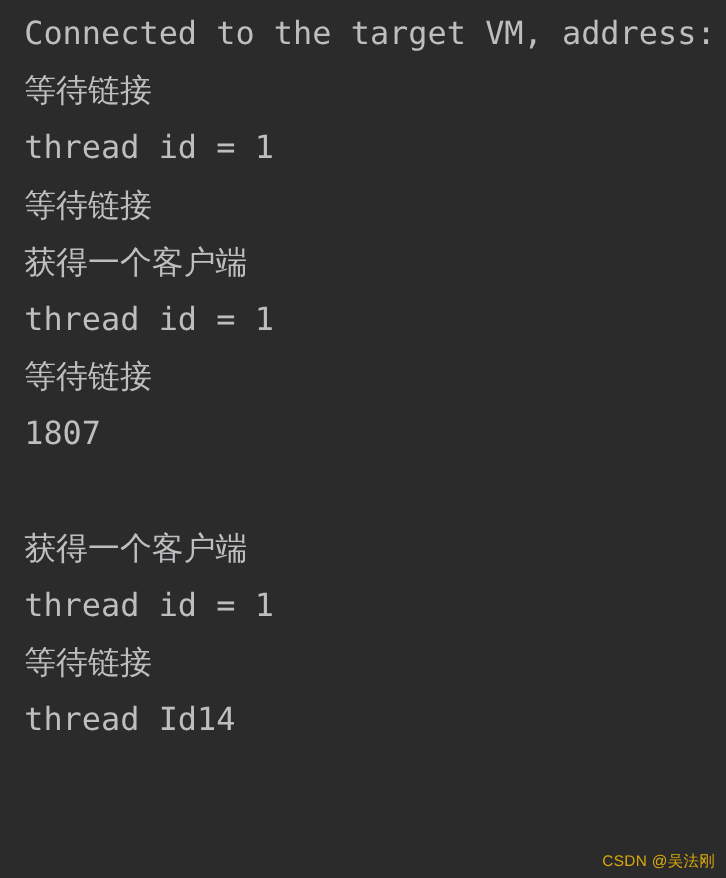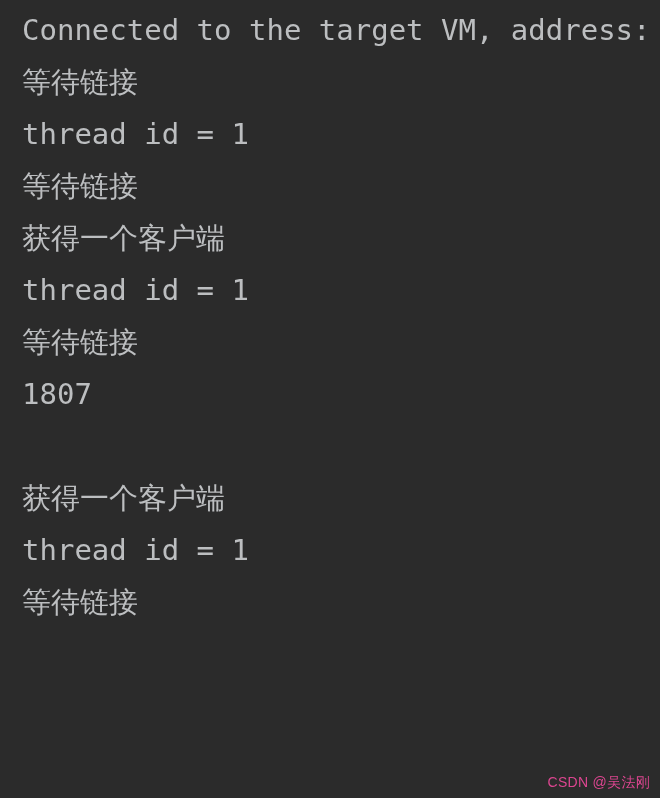--- a/index.html
+++ b/index.html
@@ -42,21 +42,21 @@
   .console-line.blank {
     height: 52px;
   }
 
   #watermark {
     position: absolute;
     right: 10px;
     bottom: 6px;
     font-family: "Liberation Sans", "DejaVu Sans", sans-serif;
     font-size: 14px;
-    color: #ec4899;
+    color: #eab308;
     letter-spacing: 0.3px;
     white-space: nowrap;
     opacity: 0.92;
   }
 </style>
 </head>
 <body>
 
 <div id="console-window">
 
@@ -66,17 +66,18 @@
       <div class="console-line">thread id = 1</div>
       <div class="console-line">等待链接</div>
       <div class="console-line">获得一个客户端</div>
       <div class="console-line">thread id = 1</div>
       <div class="console-line">等待链接</div>
       <div class="console-line">1807</div>
       <div class="console-line blank"></div>
       <div class="console-line">获得一个客户端</div>
       <div class="console-line">thread id = 1</div>
       <div class="console-line">等待链接</div>
+      <div class="console-line">thread Id14</div>
     </div>
 
   <div id="watermark">CSDN @吴法刚</div>
 
 </div>
 
 </body></html>

